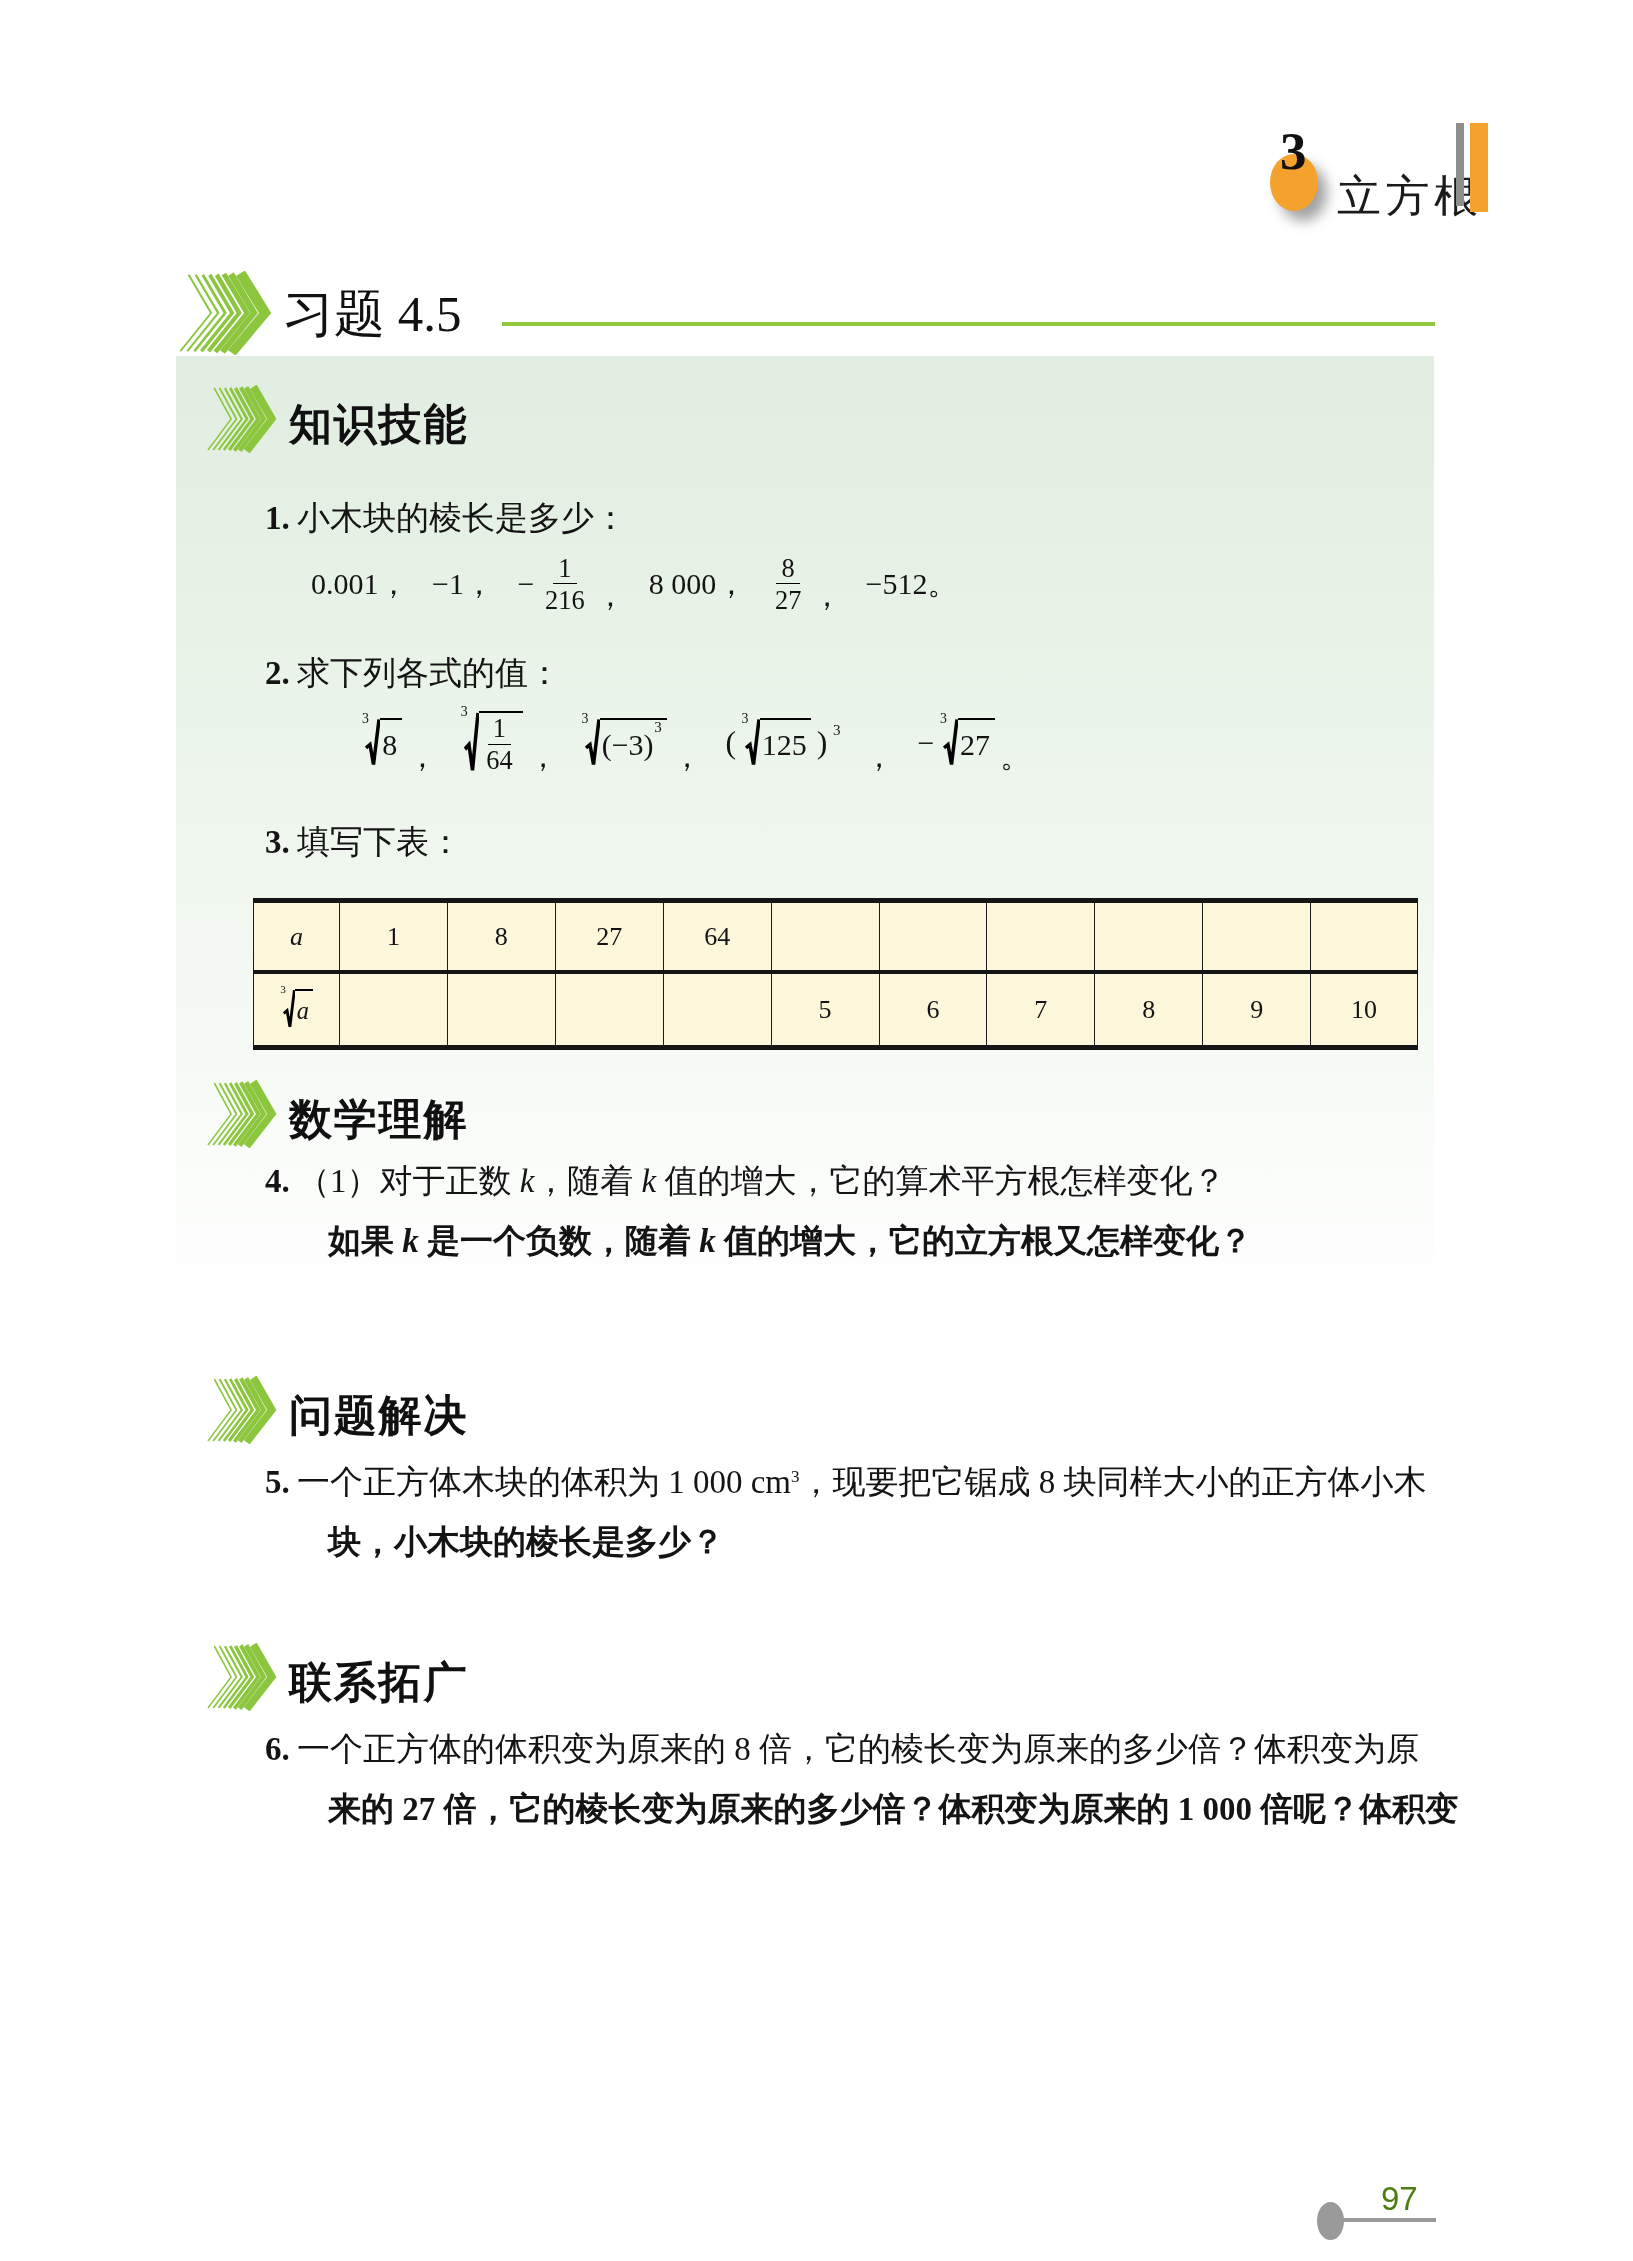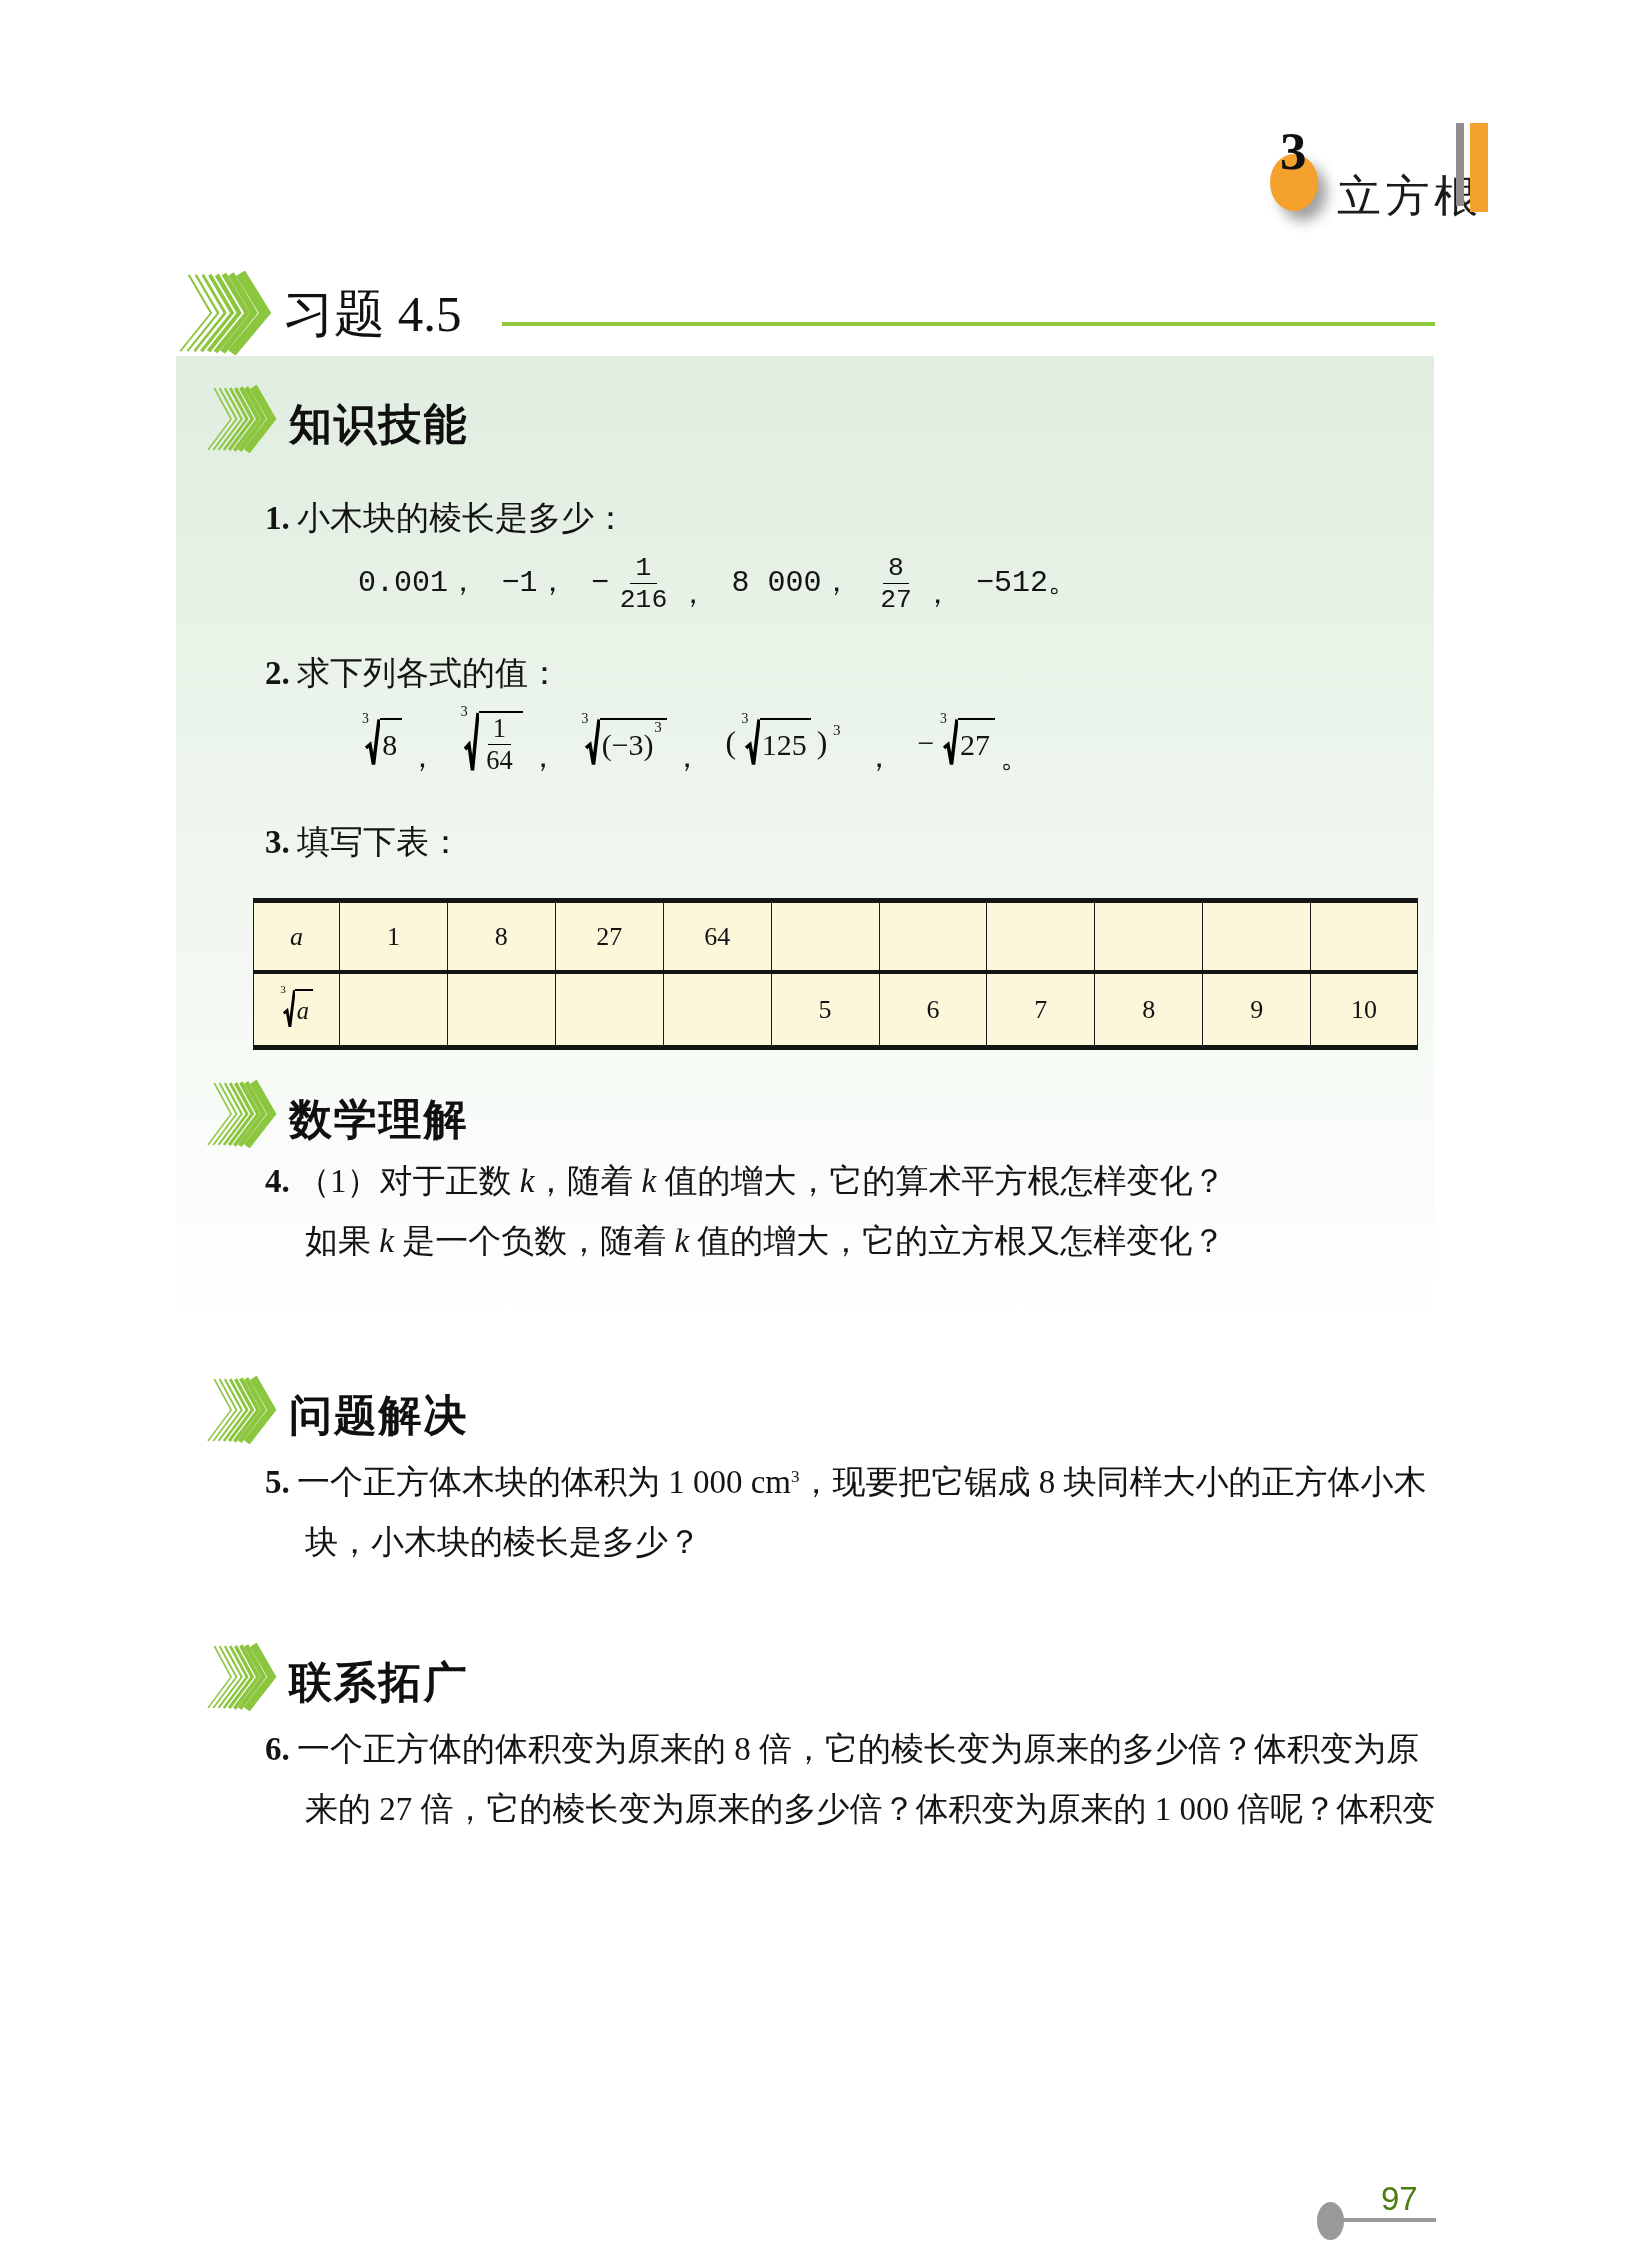--- a/index.html
+++ b/index.html
@@ -42,30 +42,30 @@
   .chev-md { position:absolute; left:0; top:0; width:73px; height:68px; }
   .sec-title { position:absolute; left:85px; top:11px; font-size:43px; font-weight:700;
     font-family:"Liberation Sans", sans-serif; color:#101010; letter-spacing:1.8px; }
 
   
   .prob { position:absolute; font-size:33px; color:#141414; line-height:1.12; }
   .pnum { font-weight:700; margin-right:7.2px; }
   .pline { white-space:nowrap; }
   .pline + .pline { margin-top:22.6px; }
   .ind1 { margin-left:37px; }
-  .ind2 { margin-left:40px; }
+  .ind2 { margin-left:63px;font-weight:bold; }
   .var { font-style:italic; font-family:"Liberation Serif", serif; }
   .sup-in { font-size:0.52em; vertical-align:0.62em; }
 
   
   .math-row { display:flex; align-items:center; font-size:30px; white-space:nowrap; }
   .math-row > * { margin-right:5.4px; }
   .m-comma { margin-right:23.5px; }
   .low { align-self:flex-end; padding-bottom:0.04em; }
-  .p1-row { margin-left:93px; margin-top:17px;font-family:Liberation Mono, monospace; }
+  .p1-row { margin-left:46px; margin-top:17px; }
   .p2-row { margin-left:97px; margin-top:19px; }
 
   .frac { display:inline-flex; flex-direction:column; align-items:center;
     font-size:0.88em; line-height:1.08; }
   .fnum { padding:0 0.2em 0.03em; border-bottom:0.075em solid #000; }
   .fden { padding:0.05em 0.2em 0; }
 
   .rad { display:inline-flex; align-items:stretch; }
   .idx { font-size:0.46em; align-self:flex-start; transform:translateY(-0.5em);
     margin-right:-0.26em; position:relative; z-index:2; }

